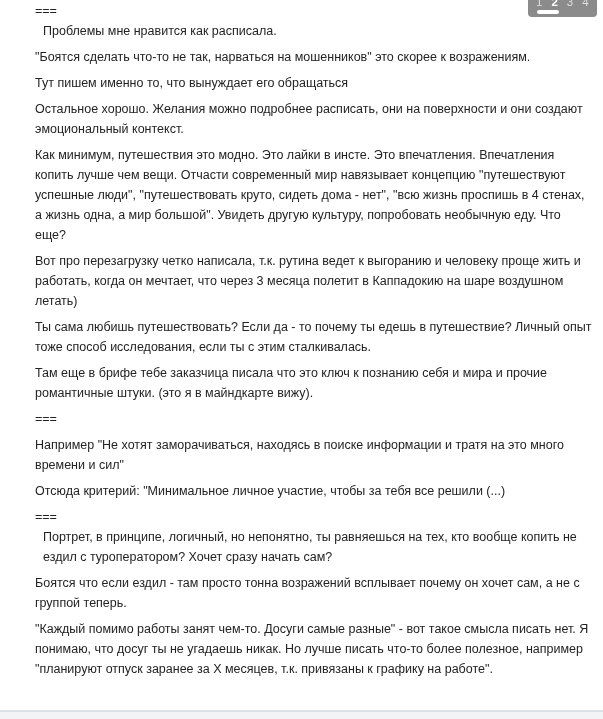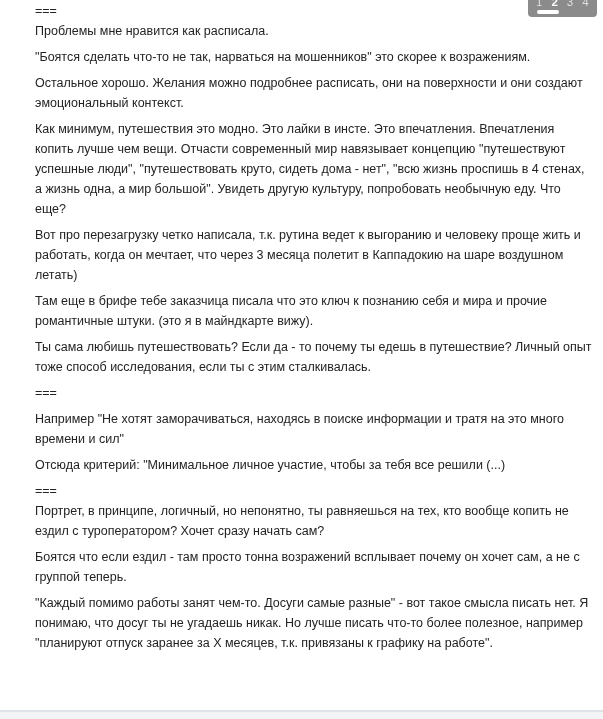--- a/index.html
+++ b/index.html
@@ -12,21 +12,21 @@
   }
   .content { padding: 1px 10px 0 35px; }
   .block {
     font-size: 12.5px;
     line-height: 20px;
     color: #232323;
     margin: 6px 0 0 0;
     white-space: pre-wrap;
   }
   .block.first { margin-top: 0; }
-  .block.tight { margin-top: 0; }
+  .block.tight { margin-top: 0; margin-left: 8px; }
   .footer-strip {
     position: absolute;
     left: 0; right: 0; bottom: 0;
     height: 7px;
     background: #f2f4f6;
     border-top: 2px solid #dfe2e6;
   }
   .pager {
     position: absolute;
     top: -8px;
@@ -74,25 +74,26 @@
     <span>4</span>
     <span class="pager-more">»</span>
   </div>
   <div class="pager-bar"></div>
 </div>
 
 <div class="content">
   <div class="block first">===</div>
   <div class="block tight">Проблемы мне нравится как расписала.</div>
   <div class="block">"Боятся сделать что-то не так, нарваться на мошенников" это скорее к возражениям.</div>
+  <div class="block">Тут пишем именно то, что вынуждает его обращаться</div>
   <div class="block">Остальное хорошо. Желания можно подробнее расписать, они на поверхности и они создают эмоциональный контекст.</div>
   <div class="block">Как минимум, путешествия это модно. Это лайки в инсте. Это впечатления. Впечатления копить лучше чем вещи. Отчасти современный мир навязывает концепцию "путешествуют успешные люди", "путешествовать круто, сидеть дома - нет", "всю жизнь проспишь в 4 стенах, а жизнь одна, а мир большой". Увидеть другую культуру, попробовать необычную еду. Что еще?</div>
   <div class="block">Вот про перезагрузку четко написала, т.к. рутина ведет к выгоранию и человеку проще жить и работать, когда он мечтает, что через 3 месяца полетит в Каппадокию на шаре воздушном летать)</div>
+  <div class="block">Ты сама любишь путешествовать? Если да - то почему ты едешь в путешествие? Личный опыт тоже способ исследования, если ты с этим сталкивалась.</div>
   <div class="block">Там еще в брифе тебе заказчица писала что это ключ к познанию себя и мира и прочие романтичные штуки. (это я в майндкарте вижу).</div>
-  <div class="block">Ты сама любишь путешествовать? Если да - то почему ты едешь в путешествие? Личный опыт тоже способ исследования, если ты с этим сталкивалась.</div>
   <div class="block">===</div>
   <div class="block">Например "Не хотят заморачиваться, находясь в поиске информации и тратя на это много времени и сил"</div>
   <div class="block">Отсюда критерий: "Минимальное личное участие, чтобы за тебя все решили (...)</div>
   <div class="block">===</div>
   <div class="block tight">Портрет, в принципе, логичный, но непонятно, ты равняешься на тех, кто вообще копить не ездил с туроператором? Хочет сразу начать сам?</div>
   <div class="block">Боятся что если ездил - там просто тонна возражений всплывает почему он хочет сам, а не с группой теперь.</div>
   <div class="block">"Каждый помимо работы занят чем-то. Досуги самые разные" - вот такое смысла писать нет. Я понимаю, что досуг ты не угадаешь никак. Но лучше писать что-то более полезное, например "планируют отпуск заранее за X месяцев, т.к. привязаны к графику на работе".</div>
 
 </div>
 

